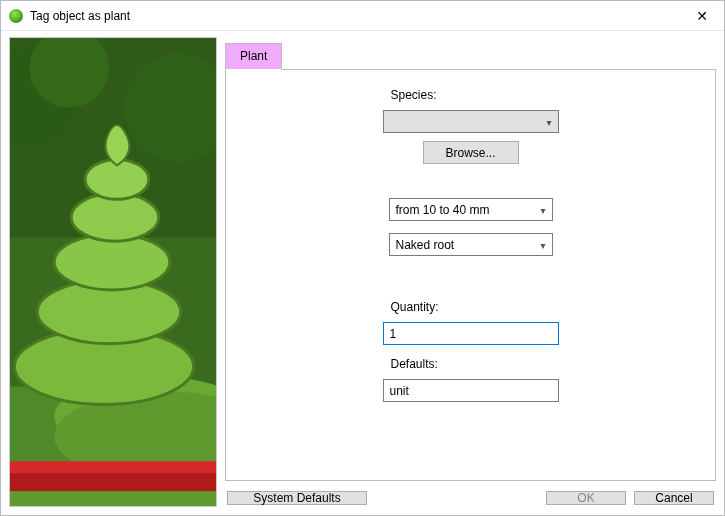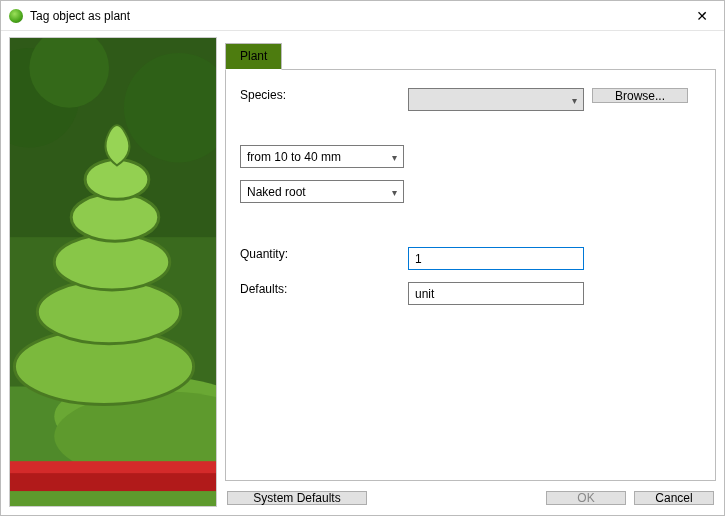--- a/index.html
+++ b/index.html
@@ -62,42 +62,44 @@
   }
   .tabs {
     display: flex;
     position: relative;
     margin-top: 6px;
   }
   .tab {
     padding: 5px 14px 6px;
     border: 1px solid #bcbcbc;
     border-bottom: 1px solid #fff;
-    background: #4d7c0f;
+    background: #f0abfc;
     position: relative;
     z-index: 2;
     cursor: pointer;
   }
   .tabs::after {
     content: "";
     position: absolute;
     left: 0; right: 0; bottom: 0;
     border-bottom: 1px solid #bcbcbc;
     z-index: 1;
   }
   .form {
     border: 1px solid #bcbcbc;
     border-top: none;
     flex: 1;
     padding: 18px 14px 14px 14px;
   }
   .row {
     display: flex;
+    align-items: center;
     margin-bottom: 12px;
     gap: 8px;
+    flex-direction: column;
   }
   .row.big-gap { margin-bottom: 34px; }
   .label {
     width: 160px;
   }
   .combo, .textbox {
     height: 23px;
     border: 1px solid #7a7a7a;
     background: #fff;
     padding: 0 6px;
@@ -108,21 +110,21 @@
   }
   .combo { width: 164px; cursor: pointer; }
   .combo .chev {
     position: absolute; right: 6px; top: 50%; transform: translateY(-50%);
     font-size: 10px; color: #555;
   }
   .combo.wide { width: 176px; background: #e1e1e1; }
   .textbox { width: 176px; }
   .textbox.focused { border-color: #0078d7; outline: 1px solid #0078d7; outline-offset: -1px; }
   .btn {
-    height: 15px;
+    height: 23px;
     min-width: 90px;
     border: 1px solid #adadad;
     background: #e1e1e1;
     font: inherit;
     padding: 0 14px;
     cursor: pointer;
     display: inline-flex; align-items: center; justify-content: center;
   }
   .btn.disabled { color: #888; cursor: default; }
   .footer {

